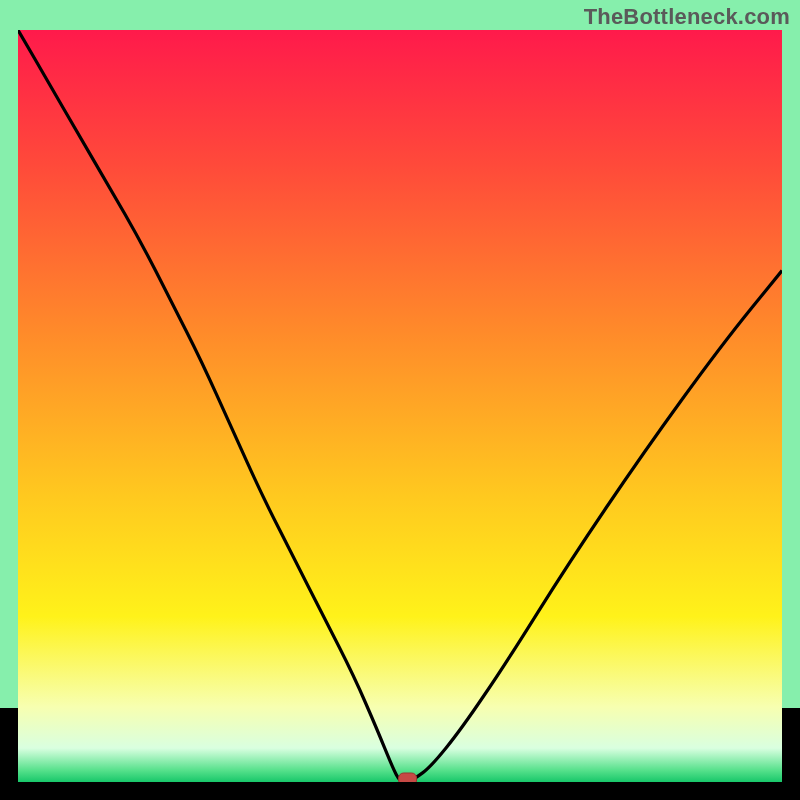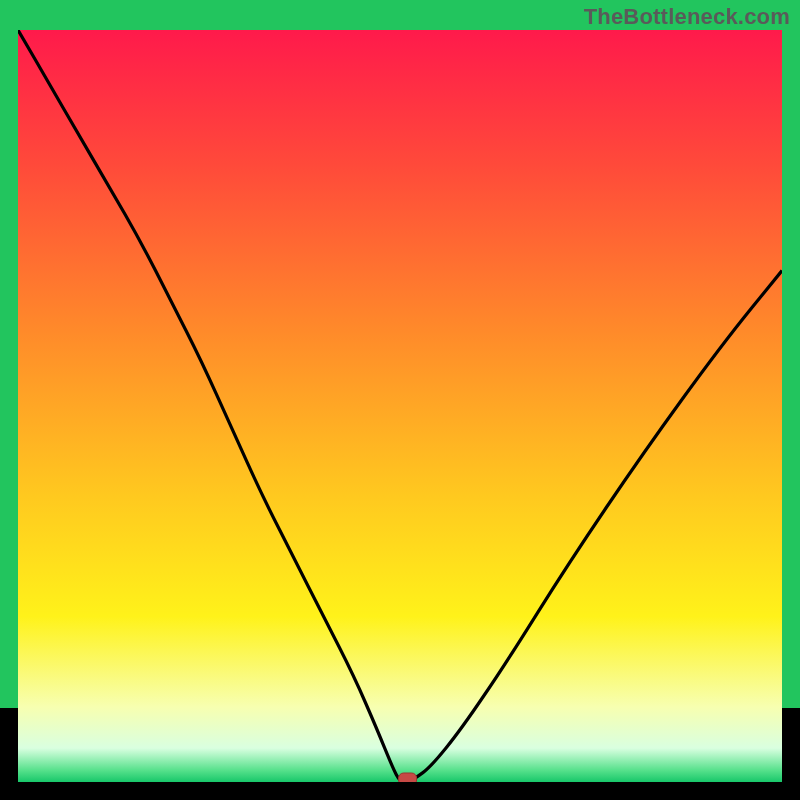--- a/index.html
+++ b/index.html
@@ -8,21 +8,21 @@
     width: 800px;
     height: 800px;
     background: #000;
     font-family: Arial, Helvetica, sans-serif;
     overflow: hidden;
   }
   .frame {
     position: relative;
     width: 800px;
     height: 708px;
-    background: #22c55e;
+    background: #86efac;
   }
   .watermark {
     position: absolute;
     top: 4px;
     right: 10px;
     color: #5a5a5a;
     font-size: 22px;
     font-weight: 600;
     letter-spacing: 0.2px;
     user-select: none;

